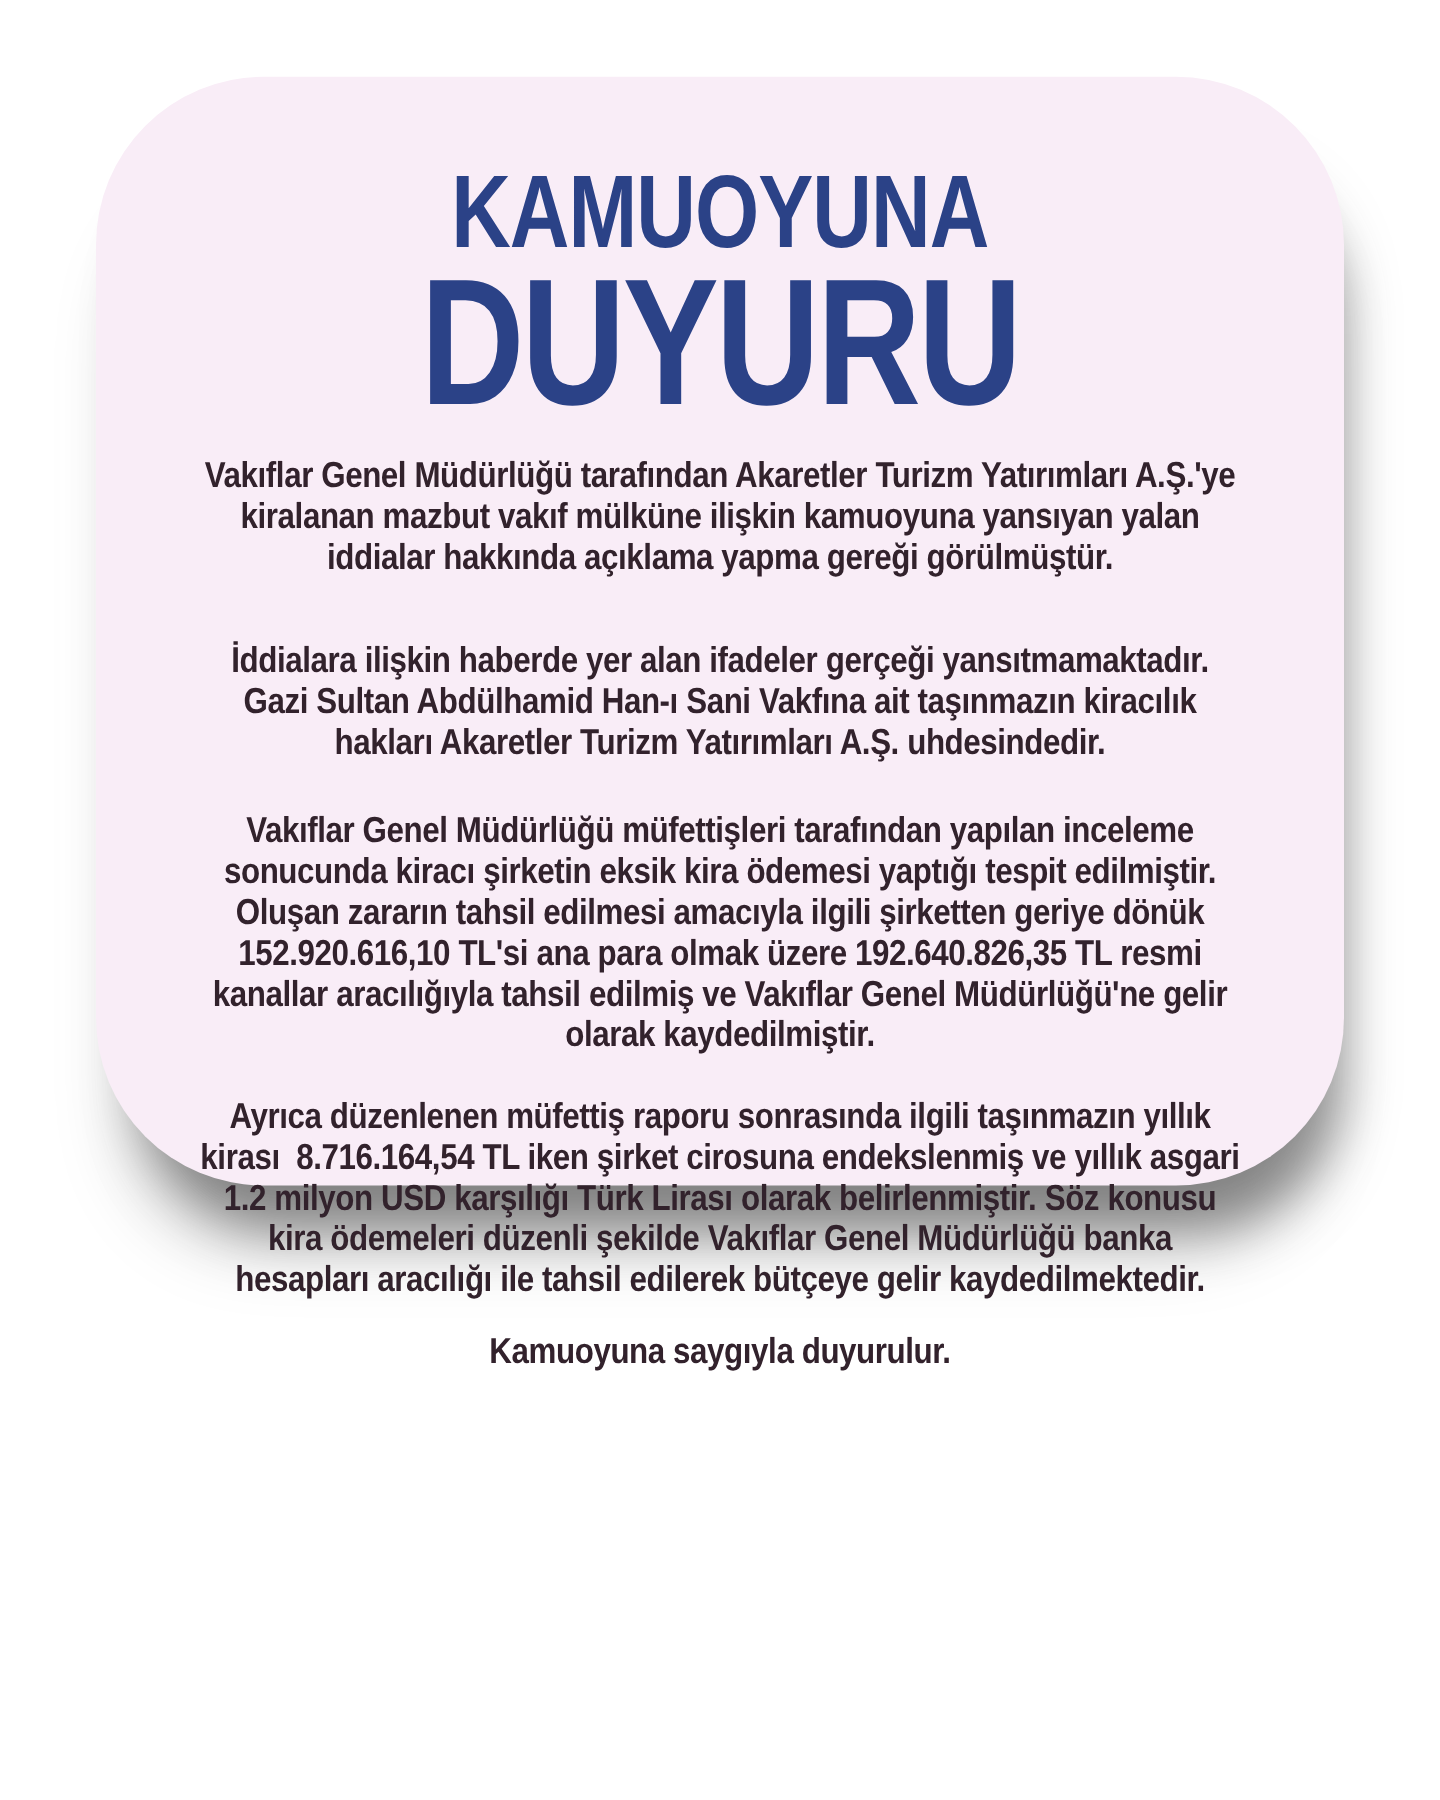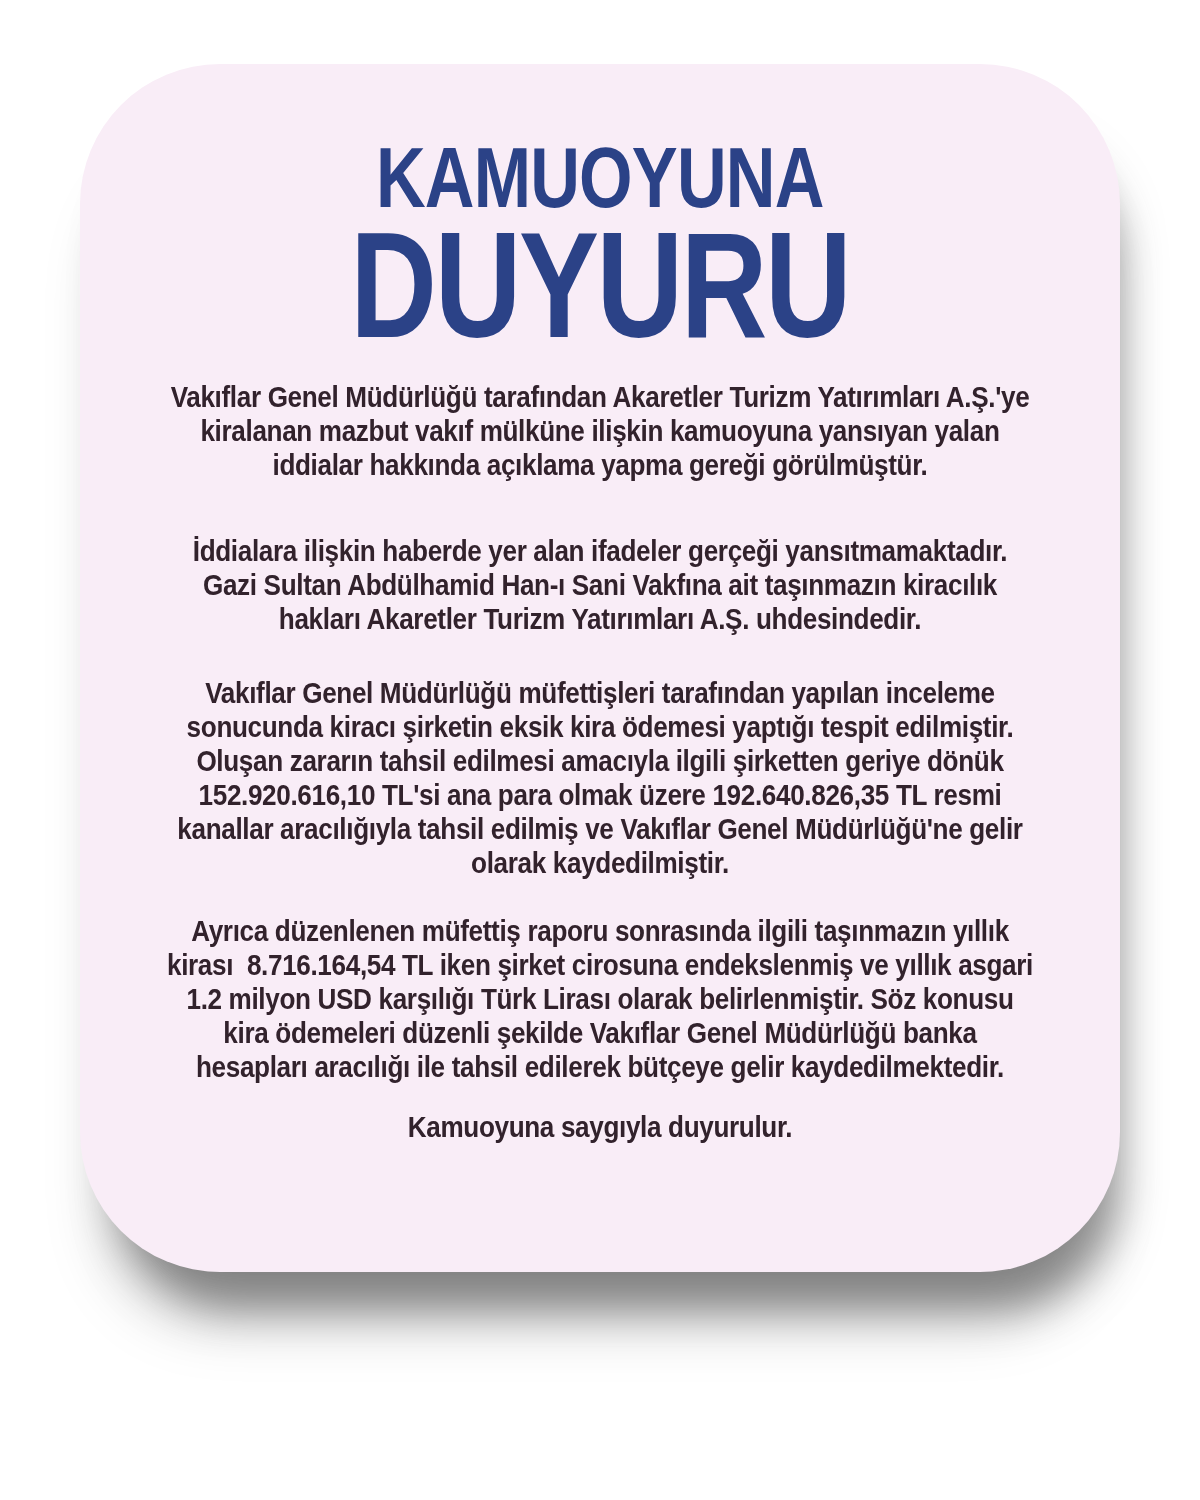--- a/index.html
+++ b/index.html
@@ -14,21 +14,21 @@
     height: 1500px;
     background: var(--page-background);
     font-family: "Liberation Sans", sans-serif;
     overflow: hidden;
   }
   .card {
     position: absolute;
     left: 80px;
     top: 64px;
     width: 1040px;
-    height: 1208px;
+    height: 924px;
     background: var(--card-background);
     border-radius: 140px;
     box-shadow: 18px 55px 42px -18px rgba(60, 60, 60, 0.50),
                 0 75px 65px -30px rgba(0, 0, 0, 0.22);
   }
   .content {
     position: absolute;
     inset: 0;
     padding-top: 70px;
     display: flex;

